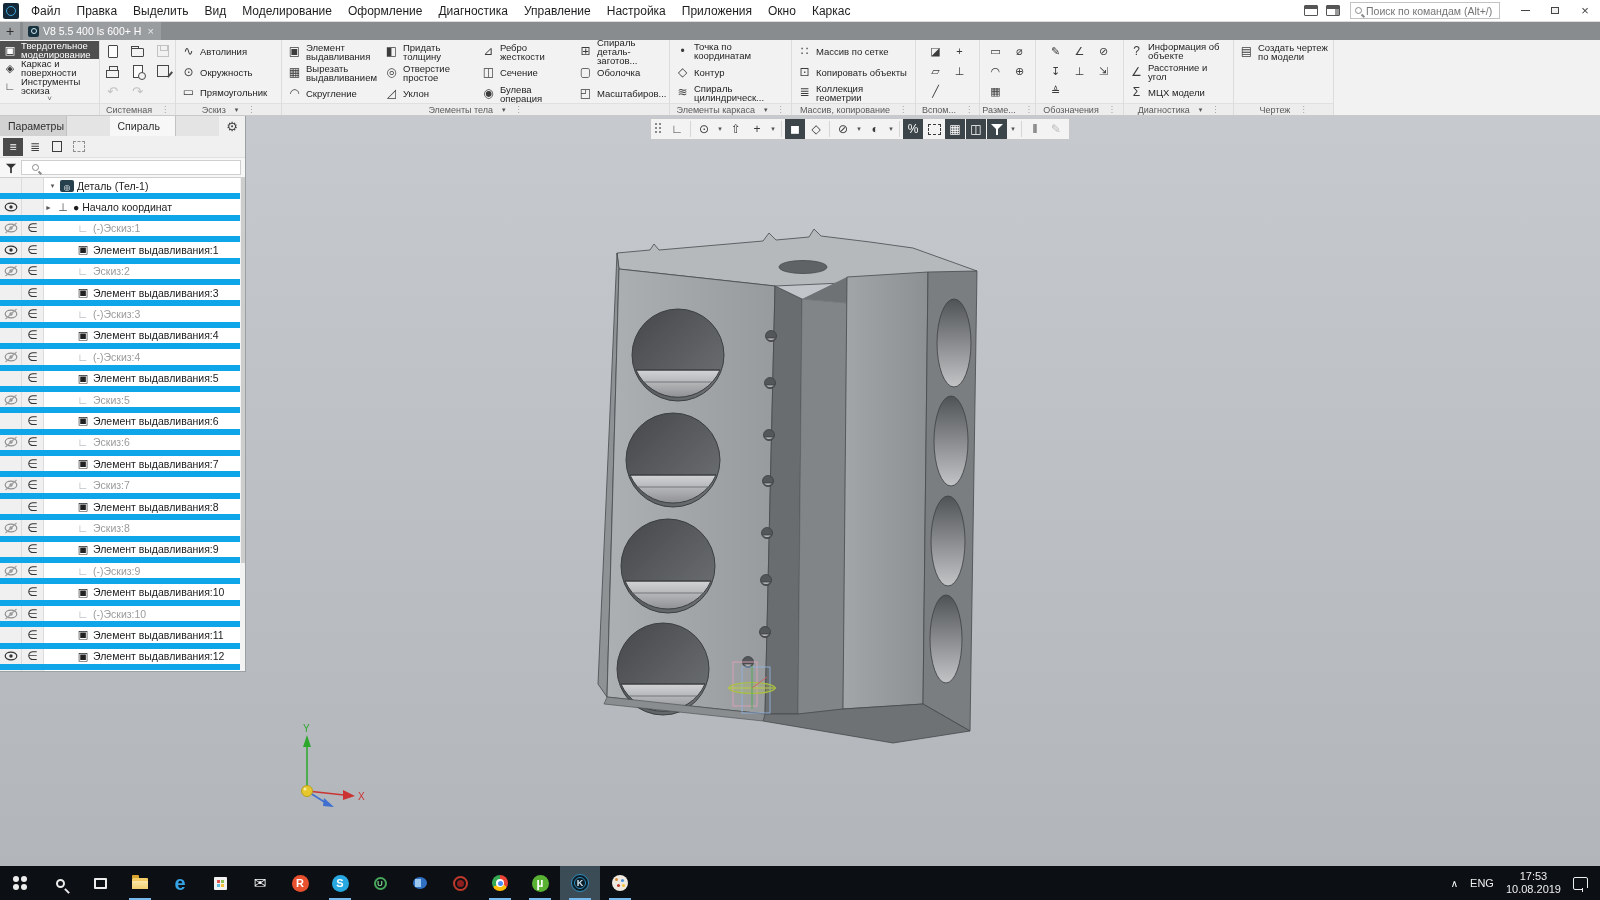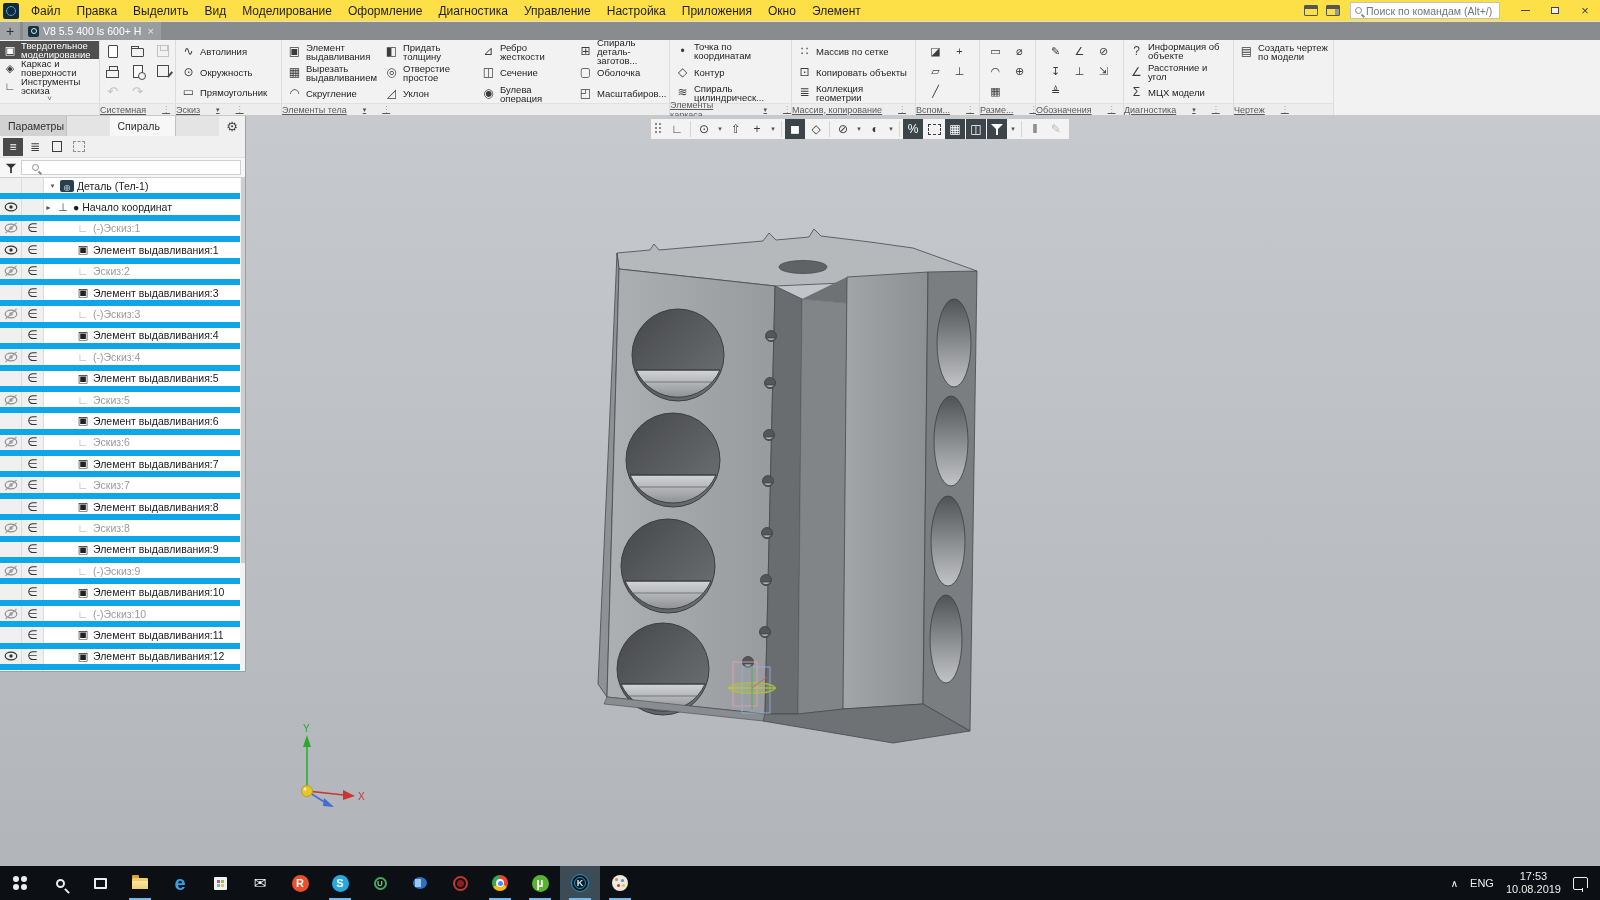--- a/index.html
+++ b/index.html
@@ -1,20 +1,20 @@
 <!DOCTYPE html>
 <html><head>
 <meta charset="utf-8">
 <style>
   * { margin:0; padding:0; box-sizing:border-box; }
   html,body { width:1600px; height:900px; overflow:hidden; font-family:"Liberation Sans","DejaVu Sans",sans-serif; }
   body { position:relative; background:#b9bdc1; }
 
   
-  #menubar { position:absolute; left:0; top:0; width:1600px; height:22px; background:#fde047; display:flex; align-items:center; font-size:12px; color:#1e1e1e; border-bottom:1px solid #dcdcdc; }
+  #menubar { position:absolute; left:0; top:0; width:1600px; height:22px; background:#ffffff; display:flex; align-items:center; font-size:12px; color:#1e1e1e; border-bottom:1px solid #dcdcdc; }
   .applogo { width:16px; height:16px; margin:0 4px 0 3px; background:#13293a; border-radius:2px; position:relative; }
   .applogo::before { content:""; position:absolute; inset:3px; border:1.4px solid #3fa3d6; border-radius:50%; }
   .mitem { padding:0 8px; height:22px; display:flex; align-items:center; cursor:default; }
   #menubar .spacer { flex:1; }
   .paneic { width:14px; height:11px; border:1.3px solid #555; border-radius:1px; margin:0 4px; position:relative; }
   .paneic::before { content:""; position:absolute; left:0; right:0; top:0; height:2.5px; background:#555; }
   .paneic.split::after { content:""; position:absolute; right:0; top:2.5px; bottom:0; width:4px; background:#999; }
   .cmdsearch { width:150px; height:17px; border:1px solid #c2c2c2; background:#fff; display:flex; align-items:center; margin:0 10px 0 6px; padding:0 4px; }
   .cmdsearch input { border:0; outline:0; flex:1; font-size:10.5px; color:#333; background:transparent; }
   .mag { width:7px; height:7px; border:1.4px solid #8a8a8a; border-radius:50%; position:relative; margin-right:4px; flex:0 0 auto; }
@@ -30,21 +30,21 @@
   .doctab { width:138px; margin-left:3px; background:#9a9da0; color:#fff; display:flex; align-items:center; font-size:10.5px; padding:0 5px; gap:4px; }
   .docic { width:11px; height:11px; background:#16323f; border-radius:2px; position:relative; flex:0 0 auto; }
   .docic::before { content:""; position:absolute; inset:2.5px; border:1px solid #cfe6f2; border-radius:50%; }
   .doctab .ttl { flex:1; overflow:hidden; white-space:nowrap; }
   .tclose { color:#e8e8e8; font-size:11px; padding:0 2px; }
 
   
   #ribbon { position:absolute; left:0; top:40px; width:1600px; height:76px; background:#f2f2f2; display:flex; border-bottom:1px solid #c9c9c9; }
   .rsec { display:flex; flex-direction:column; border-right:1px solid #dcdcdc; }
   .gbody { height:63px; padding-top:1px; }
-  .glabel { height:12px; background:#ededed; border-top:1px solid #e0e0e0; display:flex; align-items:center; font-size:9px; color:#5a5a5a; gap:16px;text-decoration:underline; }
+  .glabel { height:12px; background:#ededed; border-top:1px solid #e0e0e0; display:flex; align-items:center; justify-content:center; font-size:9px; color:#5a5a5a; gap:9px; }
   .gdots { color:#9a9a9a; font-size:8px; }
   .gdd { font-size:7px; color:#555; }
   
   #modes { width:100px; }
   .mode { display:flex; align-items:center; gap:4px; height:18px; padding:0 3px; font-size:9.5px; line-height:9px; color:#1d1d1d; }
   .mode .mic { width:14px; text-align:center; font-size:11px; color:#3c3c3c; flex:0 0 14px; }
   .mode.sel { background:#4f4f4f; color:#fff; }
   .mode.sel .mic { color:#fff; }
   .modechev { text-align:center; font-size:8px; color:#666; height:8px; line-height:7px; }
   
@@ -185,21 +185,21 @@
     <span class="mitem">Правка</span>
     <span class="mitem">Выделить</span>
     <span class="mitem">Вид</span>
     <span class="mitem">Моделирование</span>
     <span class="mitem">Оформление</span>
     <span class="mitem">Диагностика</span>
     <span class="mitem">Управление</span>
     <span class="mitem">Настройка</span>
     <span class="mitem">Приложения</span>
     <span class="mitem">Окно</span>
-    <span class="mitem">Элемент</span>
+    <span class="mitem">Каркас</span>
   <span class="spacer"></span>
   <span class="paneic"></span>
   <span class="paneic split"></span>
   <span class="cmdsearch">
     <span class="mag"></span>
     <input placeholder="Поиск по командам (Alt+/)" style="">
   </span>
   <span class="wbtn">
       <span class="ic-min"></span>
     </span>

